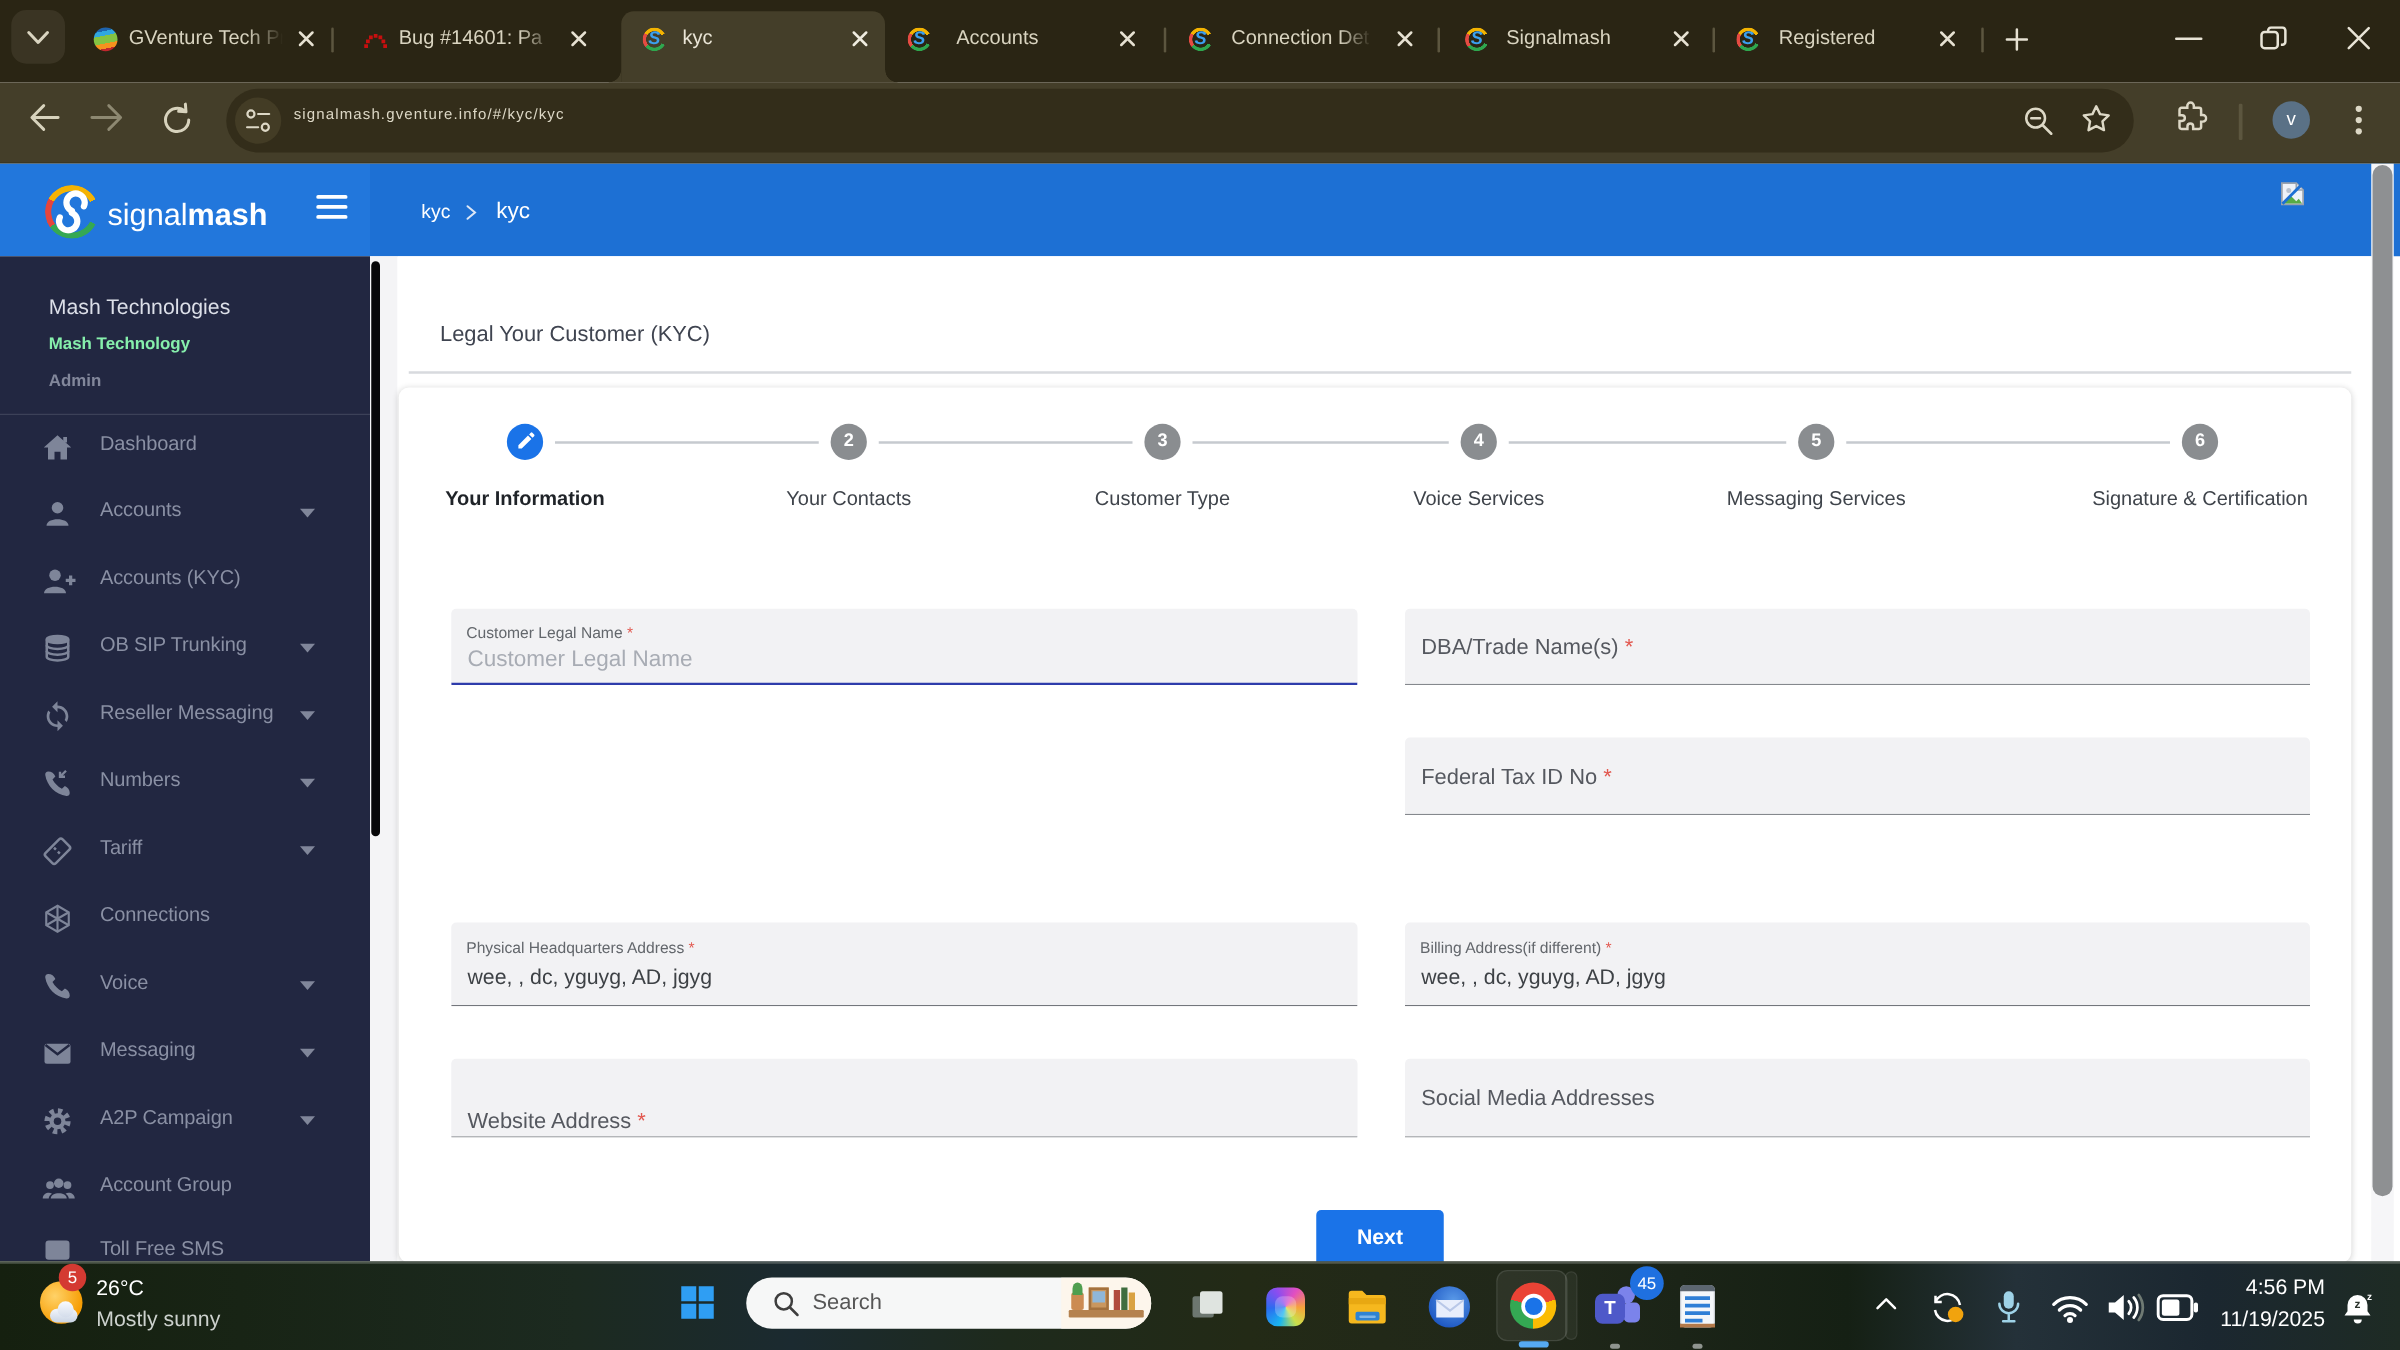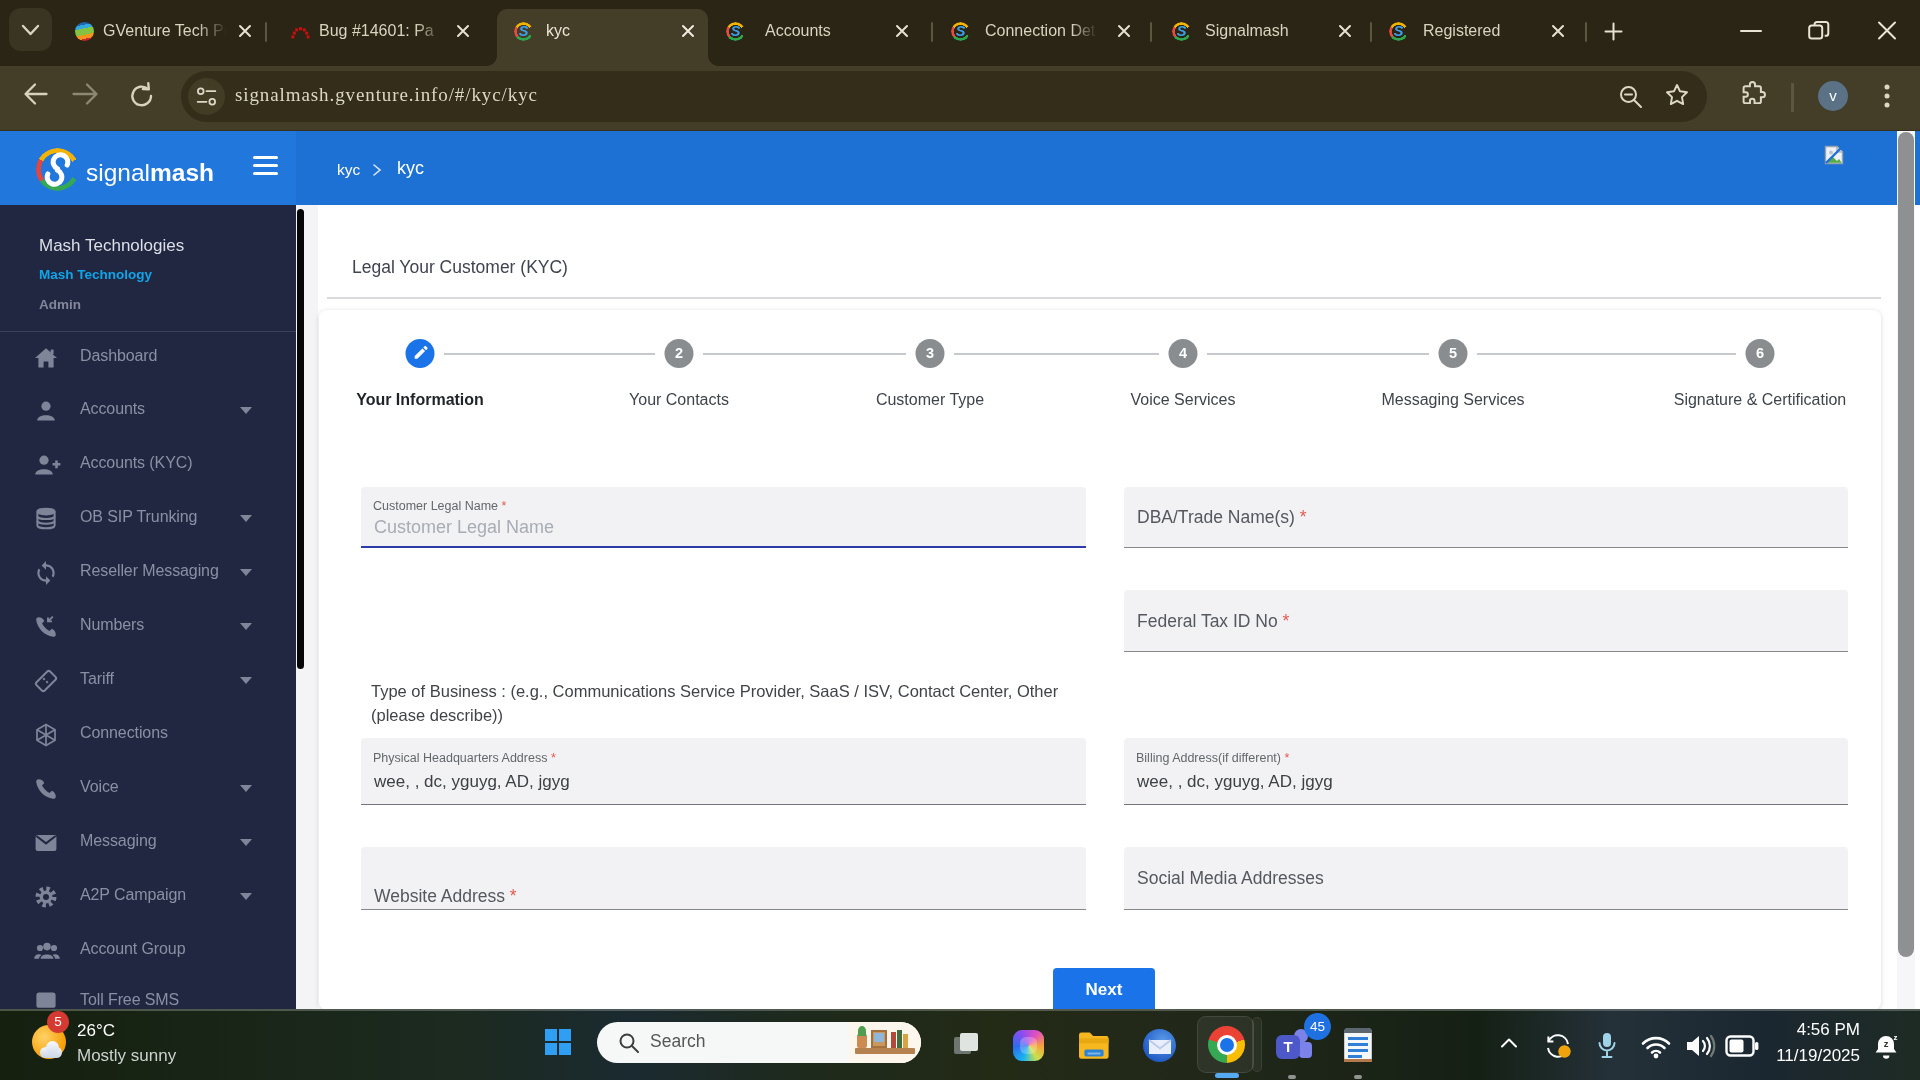--- a/index.html
+++ b/index.html
@@ -165,21 +165,21 @@
       <path d="M24 15 a9.3 9.3 0 1 1 -3 -6.9 M21.3 2.3 L21.8 8.4 L15.9 8" stroke="#d7d2bc" stroke-width="2.4" fill="none" stroke-linecap="round" stroke-linejoin="round"></path>
     </svg>
   <div id="pill">
     <div class="abs" style="left:7px;top:7px;width:37px;height:37px;border-radius:50%;background:#433c25;"></div>
     <svg class="abs" style="left:14px;top:14px" width="23" height="23" viewBox="0 0 26 26">
       <circle cx="6.5" cy="7" r="3.2" fill="none" stroke="#ddd8c6" stroke-width="2"></circle>
       <path d="M13 7 H23" stroke="#ddd8c6" stroke-width="2" stroke-linecap="round"></path>
       <circle cx="19.5" cy="19" r="3.2" fill="none" stroke="#ddd8c6" stroke-width="2"></circle>
       <path d="M3 19 H13" stroke="#ddd8c6" stroke-width="2" stroke-linecap="round"></path>
     </svg>
-    <div class="abs" style="left:54px;top:13px;font-size:19px;color:#ddd8c6;letter-spacing:.9px;font-family:Liberation Serif, serif;">signalmash.gventure.info/#/kyc/kyc</div>
+    <div class="abs" style="left:54px;top:13px;font-size:12px;color:#ddd8c6;letter-spacing:.9px;">signalmash.gventure.info/#/kyc/kyc</div>
     <svg class="abs" style="left:1436px;top:12px" width="28" height="28" viewBox="0 0 28 28">
       <circle cx="11.5" cy="11.5" r="7.5" fill="none" stroke="#ddd8c6" stroke-width="2"></circle>
       <path d="M8 11.5 H15 M17 17 L24 24" stroke="#ddd8c6" stroke-width="2" stroke-linecap="round"></path>
     </svg>
     <svg class="abs" style="left:1483px;top:11px" width="26" height="26" viewBox="0 0 24 24">
       <path d="M12 2.8 L14.8 8.6 21.2 9.5 16.6 14 17.7 20.4 12 17.4 6.3 20.4 7.4 14 2.8 9.5 9.2 8.6 Z" fill="none" stroke="#ddd8c6" stroke-width="1.8" stroke-linejoin="round"></path>
     </svg>
   </div>
   <svg class="abs" style="left:1741px;top:14px" width="25" height="25" viewBox="0 0 24 24">
     <path d="M8.5 4.5 a2.5 2.5 0 0 1 5 0 V6 h4 a1.6 1.6 0 0 1 1.6 1.6 v4 h1.4 a2.5 2.5 0 0 1 0 5 H19.1 v4 a1.6 1.6 0 0 1 -1.6 1.6 H13 v-1.9 a2.2 2.2 0 0 0 -4.4 0 V22.2 H4.1 a1.6 1.6 0 0 1 -1.6 -1.6 V16.1 h1.9 a2.2 2.2 0 0 0 0 -4.4 H2.5 V7.6 A1.6 1.6 0 0 1 4.1 6 h4.4 z" fill="none" stroke="#ddd8c6" stroke-width="1.9"></path>
@@ -222,21 +222,21 @@
     <svg class="abs" style="left:1528px;top:14px" width="20" height="20" viewBox="0 0 20 20">
       <path d="M1.5 1.5 H13 L18.5 7 V18.5 H1.5 Z" fill="#eef2f8" stroke="#9aa2ad" stroke-width="1.4"></path>
       <path d="M13 1.5 V7 H18.5" fill="#d7dde6" stroke="#9aa2ad" stroke-width="1.2"></path>
       <path d="M2.3 17.7 L8 11 L13 16 L15 14 L17.7 17.7 Z" fill="#57ab46"></path>
       <circle cx="7" cy="7.4" r="2" fill="#b9c2cf"></circle>
       <path d="M2 18 L17 3" stroke="#1d70d4" stroke-width="2.4"></path>
     </svg>
   </div>
   <div id="sidebar">
     <div class="abs" style="left:39px;top:31px;font-size:17px;color:#dcdfe8;">Mash Technologies</div>
-    <div class="abs" style="left:39px;top:62px;font-size:13.5px;font-weight:bold;color:#0ea5e9;">Mash Technology</div>
+    <div class="abs" style="left:39px;top:62px;font-size:13.5px;font-weight:bold;color:#86efac;">Mash Technology</div>
     <div class="abs" style="left:39px;top:92px;font-size:13.5px;font-weight:bold;color:#82879b;">Admin</div>
     <div class="abs" style="left:0;top:126px;width:296px;height:1px;background:rgba(255,255,255,.12);"></div>
     <div class="mitem" style="top:140px;">
         <svg width="26" height="26" viewBox="0 0 26 26" fill="#7e8599">
           <path d="M13 3.2 L24 13 H20.6 V22.5 H15.4 V16.4 H10.6 V22.5 H5.4 V13 H2 Z"></path>
           <rect x="17.6" y="4.6" width="3" height="4.4"></rect>
         </svg>
         <span class="lbl">Dashboard</span>
       </div>
     <div class="mitem" style="top:193px;">
@@ -371,21 +371,20 @@
       <div class="fbig" style="top:20px;">DBA/Trade Name(s) <span class="ast">*</span></div>
     </div>
     <div class="fbox" style="left:43px;top:282px;width:725px;height:61px;border-bottom:2.5px solid #2e3cab;">
       <div class="flabel" style="top:12px;">Customer Legal Name <span class="ast">*</span></div>
       <div class="abs" style="left:13px;top:30px;font-size:18px;color:#a8acb4;">Customer Legal Name</div>
     </div>
 
     <div class="fbox" style="left:806px;top:385px;width:724px;height:62px;border-bottom:1px solid #85888d;">
       <div class="fbig" style="top:21px;">Federal Tax ID No <span class="ast">*</span></div>
     </div>
-    <div class="abs" style="left:53px;top:474px;font-size:16.5px;color:#404449;line-height:24px;width:720px;">Type of Business : (e.g., Communications Service Provider, SaaS / ISV, Contact Center, Other (please describe))</div>
 
     <div class="fbox" style="left:43px;top:533px;width:725px;height:67px;border-bottom:1.5px solid #73767c;">
       <div class="flabel" style="top:13px;">Physical Headquarters Address <span class="ast">*</span></div>
       <div class="abs" style="left:13px;top:34px;font-size:17px;color:#3d4145;">wee, , dc, yguyg, AD, jgyg</div>
     </div>
     <div class="fbox" style="left:806px;top:533px;width:724px;height:67px;border-bottom:1.5px solid #73767c;">
       <div class="flabel" style="top:13px;">Billing Address(if different) <span class="ast">*</span></div>
       <div class="abs" style="left:13px;top:34px;font-size:17px;color:#3d4145;">wee, , dc, yguyg, AD, jgyg</div>
     </div>
 

